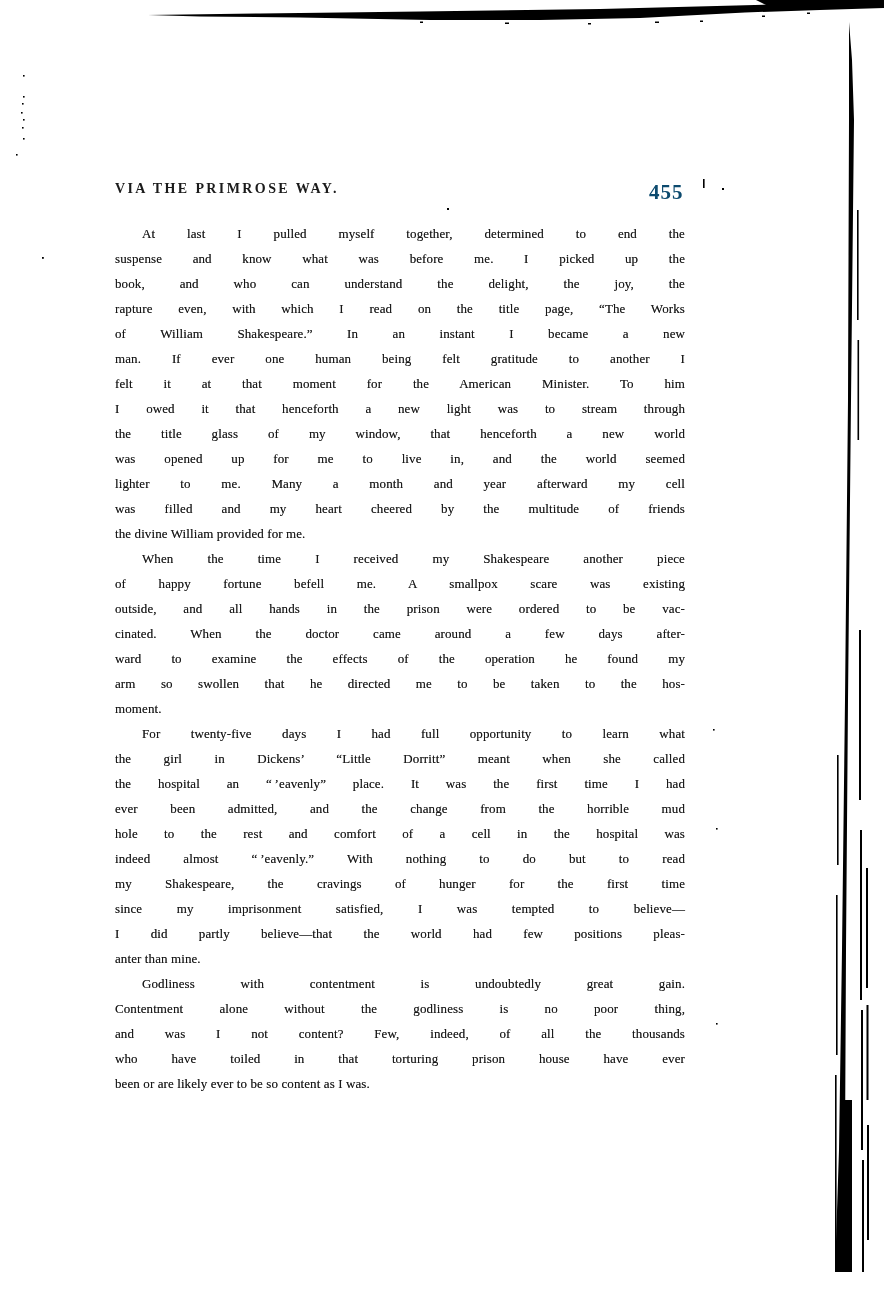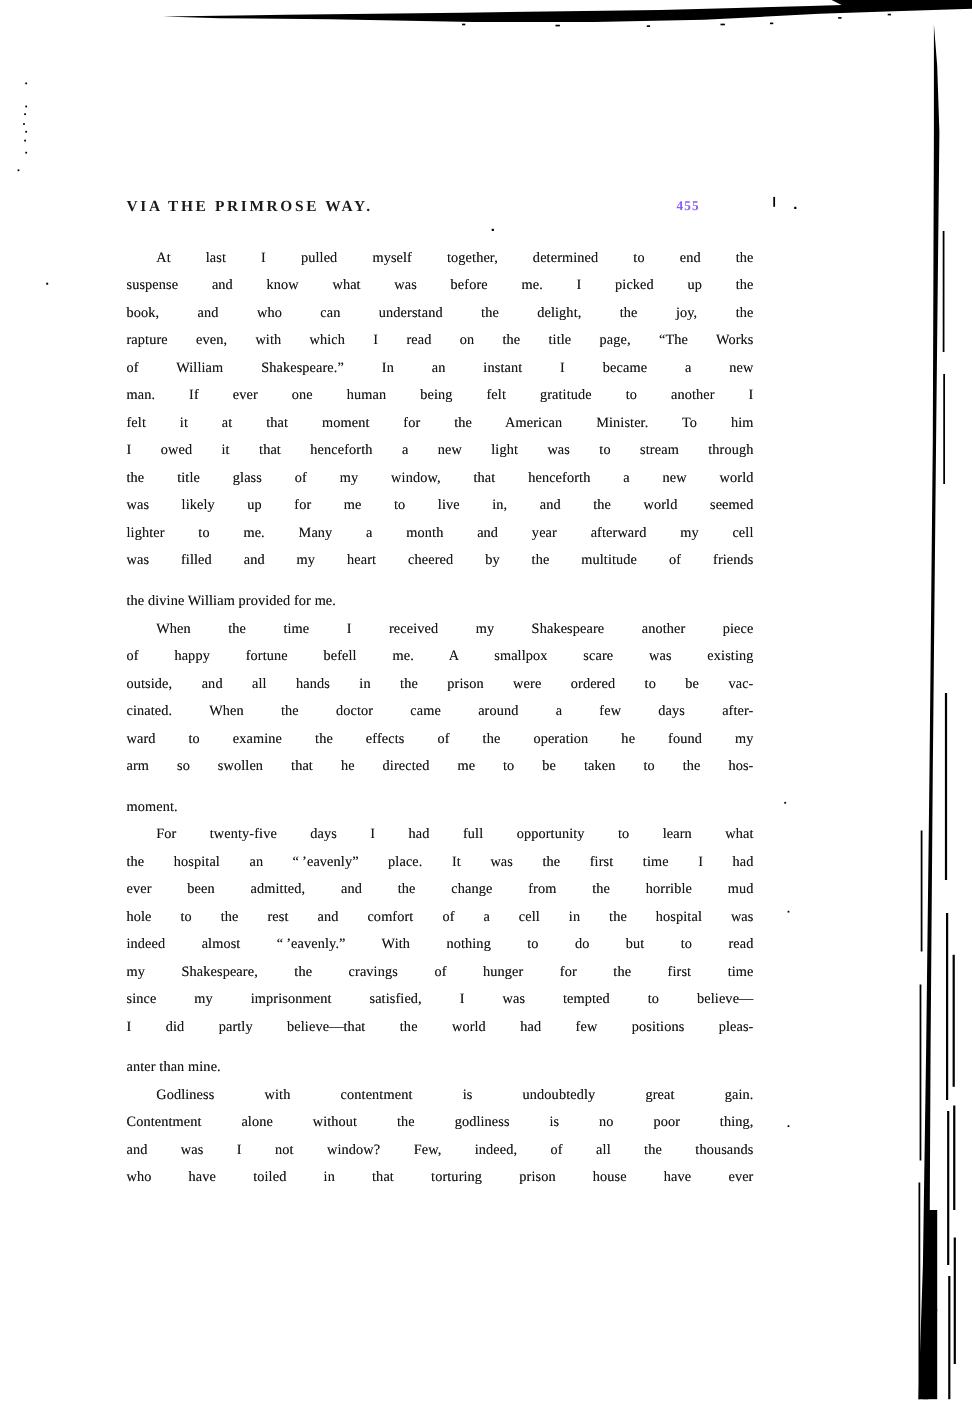--- a/index.html
+++ b/index.html
@@ -39,25 +39,25 @@
     text-align: left;
     font-weight: bold;
     font-size: 14px;
     letter-spacing: 2.4px;
     color: #1b1b1b;
     white-space: nowrap;
   }
   .page-number {
     position: absolute;
     top: -1px;
-    left: 500px;
+    left: 534px;
     font-weight: bold;
-    font-size: 12px;
+    font-size: 21px;
     letter-spacing: 1px;
-    color: #8b5cf6;
+    color: #0c4a6e;
   }
   .page-body {
     position: absolute;
     top: 221px;
     left: 115px;
     width: 570px;
     font-size: 13px;
     line-height: 25px;
     color: #181818;
     text-shadow: 0 0 0.4px rgba(10,10,10,0.55);
@@ -68,21 +68,20 @@
     text-align-last: justify;
     white-space: normal;
     height: 25px;
     overflow: visible;
   }
   .text-line.first {
     text-indent: 27px;
   }
   .text-line.last {
     text-align-last: left;
-    margin-top: 12px;
   }
 </style>
 </head>
 <body>
 
 <div class="scan-page">
 
   <svg class="artifact-layer" viewBox="0 0 884 1292" xmlns="http://www.w3.org/2000/svg">
     <g fill="#000000">
       <path d="M148,15 L260,13.5 L420,11.5 L600,9 L736,5.5 L884,1 L884,8 L820,10 L745,12.5 L640,18 L540,20 L430,20 L300,17.5 L200,16.5 Z"></path>
@@ -139,39 +138,41 @@
   <div class="page-body">
       <div class="text-line first">At last I pulled myself together, determined to end the</div>
       <div class="text-line">suspense and know what was before me.  I picked up the</div>
       <div class="text-line">book, and who can understand the delight, the joy, the</div>
       <div class="text-line">rapture even, with which I read on the title page, “The Works</div>
       <div class="text-line">of William Shakespeare.”  In an instant I became a new</div>
       <div class="text-line">man.  If ever one human being felt gratitude to another I</div>
       <div class="text-line">felt it at that moment for the American Minister.  To him</div>
       <div class="text-line">I owed it that henceforth a new light was to stream through</div>
       <div class="text-line">the title glass of my window, that henceforth a new world</div>
-      <div class="text-line">was likely up for me to live in, and the world seemed</div>
+      <div class="text-line">was opened up for me to live in, and the world seemed</div>
       <div class="text-line">lighter to me.  Many a month and year afterward my cell</div>
       <div class="text-line">was filled and my heart cheered by the multitude of friends</div>
       <div class="text-line last">the divine William provided for me.</div>
       <div class="text-line first">When the time I received my Shakespeare another piece</div>
       <div class="text-line">of happy fortune befell me.  A smallpox scare was existing</div>
       <div class="text-line">outside, and all hands in the prison were ordered to be vac-</div>
       <div class="text-line">cinated.  When the doctor came around a few days after-</div>
       <div class="text-line">ward to examine the effects of the operation he found my</div>
       <div class="text-line">arm so swollen that he directed me to be taken to the hos-</div>
       <div class="text-line last">moment.</div>
       <div class="text-line first">For twenty-five days I had full opportunity to learn what</div>
+      <div class="text-line">the girl in Dickens’ “Little Dorritt” meant when she called</div>
       <div class="text-line">the hospital an “ ’eavenly” place.  It was the first time I had</div>
       <div class="text-line">ever been admitted, and the change from the horrible mud</div>
       <div class="text-line">hole to the rest and comfort of a cell in the hospital was</div>
       <div class="text-line">indeed almost “ ’eavenly.”  With nothing to do but to read</div>
       <div class="text-line">my Shakespeare, the cravings of hunger for the first time</div>
       <div class="text-line">since my imprisonment satisfied, I was tempted to believe—</div>
       <div class="text-line">I did partly believe—that the world had few positions pleas-</div>
       <div class="text-line last">anter than mine.</div>
       <div class="text-line first">Godliness with contentment is undoubtedly great gain.</div>
       <div class="text-line">Contentment alone without the godliness is no poor thing,</div>
-      <div class="text-line">and was I not window?  Few, indeed, of all the thousands</div>
+      <div class="text-line">and was I not content?  Few, indeed, of all the thousands</div>
       <div class="text-line">who have toiled in that torturing prison house have ever</div>
+      <div class="text-line last">been or are likely ever to be so content as I was.</div>
     </div>
 
 </div>
 
 </body></html>

